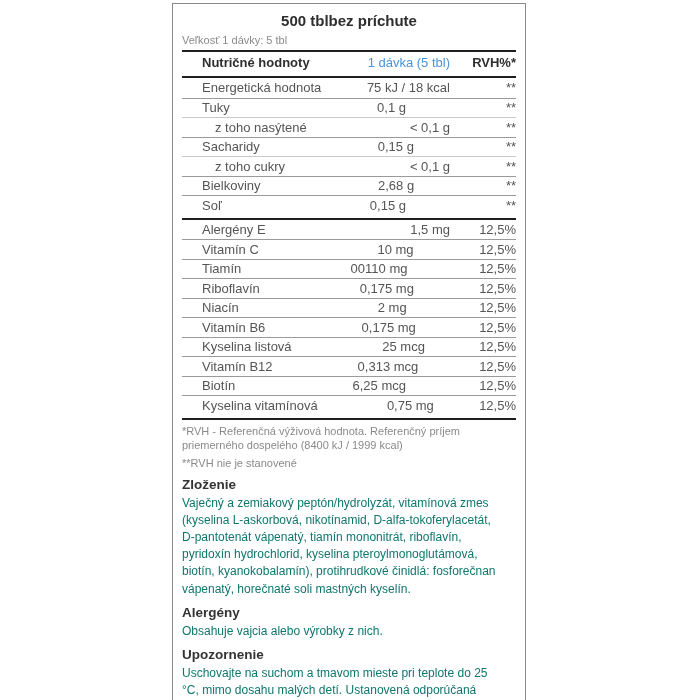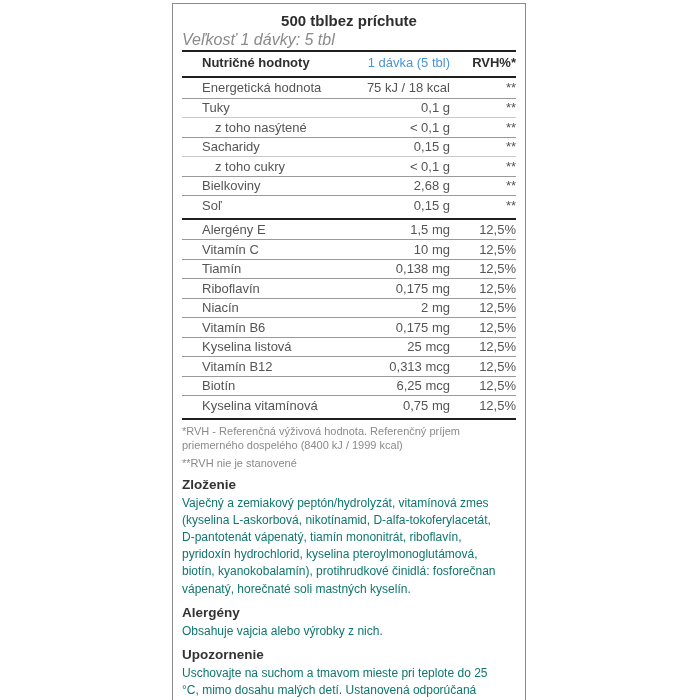--- a/index.html
+++ b/index.html
@@ -15,33 +15,33 @@
     width: 354px; min-height: 689px;
     border: 1px solid #8a8a8a;
     background: #ffffff;
     padding: 6px 9px 8px 9px;
   }
   .top-row {
     display: flex; justify-content: center; align-items: baseline;
     font-size: 15px; font-weight: bold; color: #2e2e2e;
     margin: 2px 0 4px 0;
   }
-  .sub { font-size: 16px; line-height: 14px; color: #8a8a8a; font-style: italic; }
+  .sub { font-size: 11px; line-height: 14px; color: #8a8a8a; }
   .divider { height: 0; border-top: 2.5px solid #1f1f1f; margin: 3px 0 0 0; }
   .row {
     display: flex; align-items: center;
     height: 19.5px; font-size: 13px; color: #555555; padding-left: 20px;
   }
   .thead { height: 21px; }
   .c1 { flex: 1; text-align: left; white-space: nowrap; }
   .c2 { width: 125px; text-align: right; white-space: nowrap; }
   .c3 { width: 66px; text-align: right; white-space: nowrap; }
   .bold { font-weight: bold; color: #2e2e2e; }
   .blue { color: #4a94d9; }
-  .r-main { border-top: 1px solid #9a9a9a; }
+  .r-main { border-top: 1px solid #9a9a9a; gap: 44px; }
   .r-sub  { border-top: 1px solid #c9c9c9; }
   .r-sub .c1 { padding-left: 13px; }
   .foot { margin: 4px 0 0 0; font-size: 11px; line-height: 14px; color: #8a8a8a; }
   h3 {
     margin: 7px 0 3px 0; font-size: 13.5px; font-weight: bold; color: #333333;
   }
   p.body {
     margin: 0 12px 2px 0; font-size: 12px; line-height: 17.2px; color: #0f766e;
   }
 </style>
@@ -109,21 +109,21 @@
     <span class="c2">1,5 mg</span>
     <span class="c3">12,5%</span>
   </div>
   <div class="row r-main">
     <span class="c1">Vitamín C</span>
     <span class="c2">10 mg</span>
     <span class="c3">12,5%</span>
   </div>
   <div class="row r-main">
     <span class="c1">Tiamín</span>
-    <span class="c2">0,138 mg</span>
+    <span class="c2">00110 mg</span>
     <span class="c3">12,5%</span>
   </div>
   <div class="row r-main">
     <span class="c1">Riboflavín</span>
     <span class="c2">0,175 mg</span>
     <span class="c3">12,5%</span>
   </div>
   <div class="row r-main">
     <span class="c1">Niacín</span>
     <span class="c2">2 mg</span>

